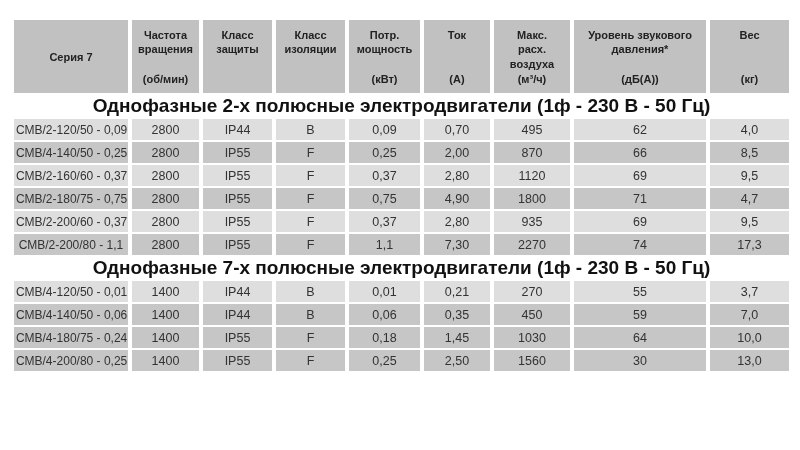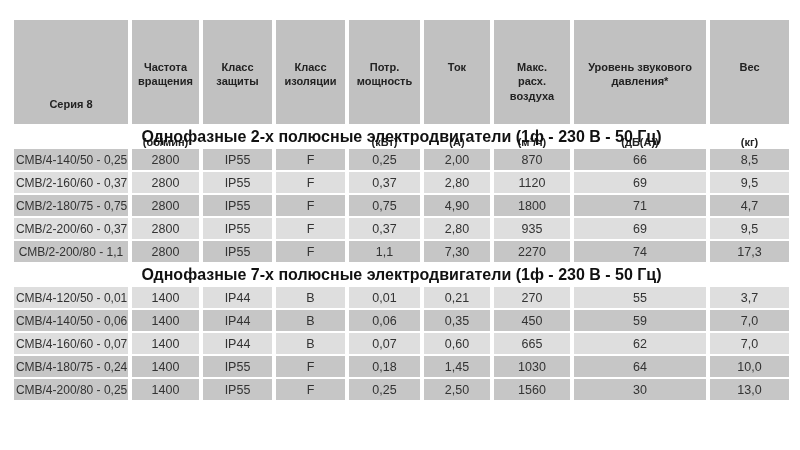--- a/index.html
+++ b/index.html
@@ -32,36 +32,35 @@
     font-weight: bold;
   }
   .hwrap {
     display: flex;
     flex-direction: column;
     justify-content: space-between;
     align-items: center;
     height: 100%;
     box-sizing: border-box;
     padding: 8px 2px 7px 2px;
-    margin-top: 32px;
   }
   .hwrap.center { justify-content: center; }
   .htitle, .hunit {
     font-size: 11px;
     line-height: 1.3;
     color: #222222;
     text-align: center;
     white-space: pre-line;
   }
   tr.section-heading td {
     background: #ffffff;
     height: 21px;
     text-align: center;
     font-weight: bold;
-    font-size: 16px;
+    font-size: 19px;
     color: #111111;
     padding: 0;
   }
   td.data {
     height: 21px;
     text-align: center;
     vertical-align: middle;
     font-size: 12.5px;
     color: #333333;
     padding: 0 2px;
@@ -85,21 +84,21 @@
         <col style="width:71px">
         <col style="width:66px">
       <col style="width:76px">
         <col style="width:132px">
         <col style="width:79px">
     </colgroup>
     <thead>
       <tr>
         <th class="hcell">
           <div class="hwrap center">
-              <span class="htitle">Серия 8</span>
+              <span class="htitle">Серия 7</span>
             </div>
         </th>
         <th class="hcell">
           <div class="hwrap">
               <span class="htitle">Частота
 вращения</span>
               <span class="hunit">(об/мин)</span>
             </div>
         </th>
         <th class="hcell">
@@ -149,20 +148,31 @@
               <span class="htitle">Вес</span>
               <span class="hunit">(кг)</span>
             </div>
         </th>
       </tr>
     </thead>
 
     <tbody>
       <tr class="section-heading">
         <td colspan="9">Однофазные 2-х полюсные электродвигатели (1ф - 230 В - 50 Гц)</td>
+      </tr>
+      <tr class="light">
+        <td class="data model">СМВ/2-120/50 - 0,09</td>
+        <td class="data">2800</td>
+        <td class="data">IP44</td>
+        <td class="data">B</td>
+        <td class="data">0,09</td>
+        <td class="data">0,70</td>
+        <td class="data">495</td>
+        <td class="data">62</td>
+        <td class="data">4,0</td>
       </tr>
       <tr class="dark">
         <td class="data model">СМВ/4-140/50 - 0,25</td>
         <td class="data">2800</td>
         <td class="data">IP55</td>
         <td class="data">F</td>
         <td class="data">0,25</td>
         <td class="data">2,00</td>
         <td class="data">870</td>
         <td class="data">66</td>
@@ -233,31 +243,20 @@
         <td class="data model">СМВ/4-140/50 - 0,06</td>
         <td class="data">1400</td>
         <td class="data">IP44</td>
         <td class="data">B</td>
         <td class="data">0,06</td>
         <td class="data">0,35</td>
         <td class="data">450</td>
         <td class="data">59</td>
         <td class="data">7,0</td>
       </tr>
-      <tr class="light">
-        <td class="data model">СМВ/4-160/60 - 0,07</td>
-        <td class="data">1400</td>
-        <td class="data">IP44</td>
-        <td class="data">B</td>
-        <td class="data">0,07</td>
-        <td class="data">0,60</td>
-        <td class="data">665</td>
-        <td class="data">62</td>
-        <td class="data">7,0</td>
-      </tr>
       <tr class="dark">
         <td class="data model">СМВ/4-180/75 - 0,24</td>
         <td class="data">1400</td>
         <td class="data">IP55</td>
         <td class="data">F</td>
         <td class="data">0,18</td>
         <td class="data">1,45</td>
         <td class="data">1030</td>
         <td class="data">64</td>
         <td class="data">10,0</td>

